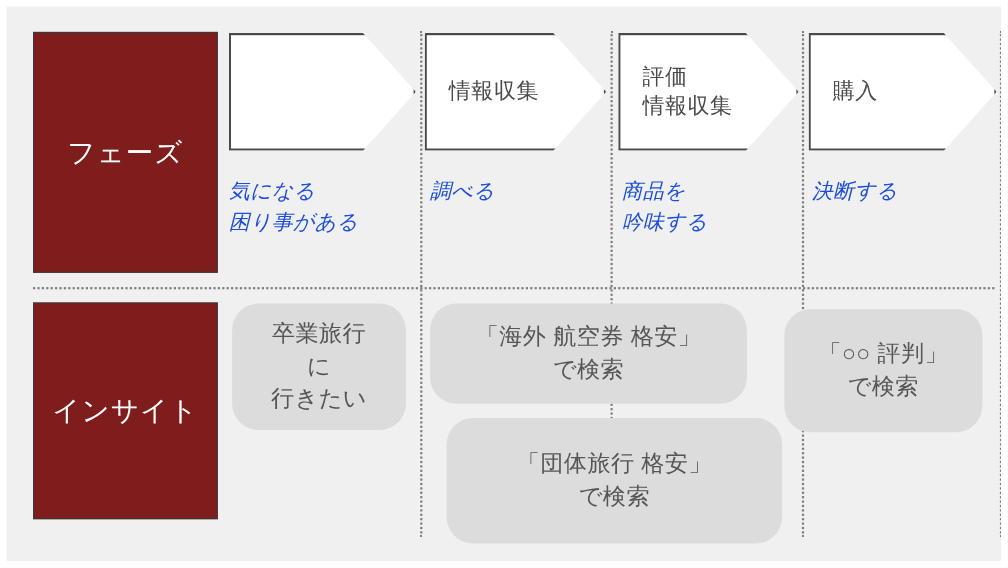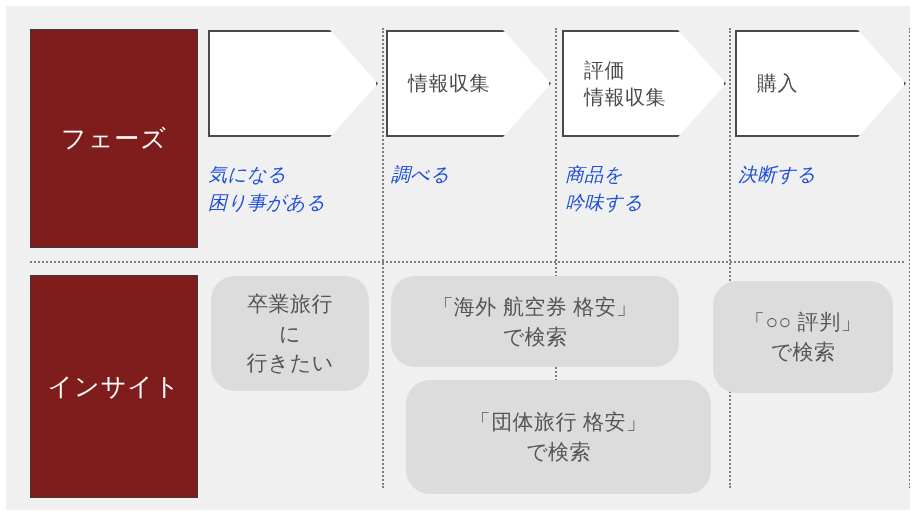--- a/index.html
+++ b/index.html
@@ -26,21 +26,21 @@
     box-sizing: border-box;
     display: flex;
     align-items: center;
     justify-content: center;
     color: #ffffff;
     font-size: 25px;
     letter-spacing: 1px;
     font-weight: 400;
   }
   #row-label-phase { left: 24px; top: 23px;  width: 168px; height: 219px; }
-  #row-label-insight { left: 24px; top: 269px; width: 168px; height: 223px; }
+  #row-label-insight { left: 24px; top: 269px; width: 168px; height: 197px; }
 
   
   .v-divider {
     position: absolute;
     top: 22px;
     bottom: 22px;
     width: 0;
     border-left: 2px dotted #7d7d7d;
   }
   .h-divider {

